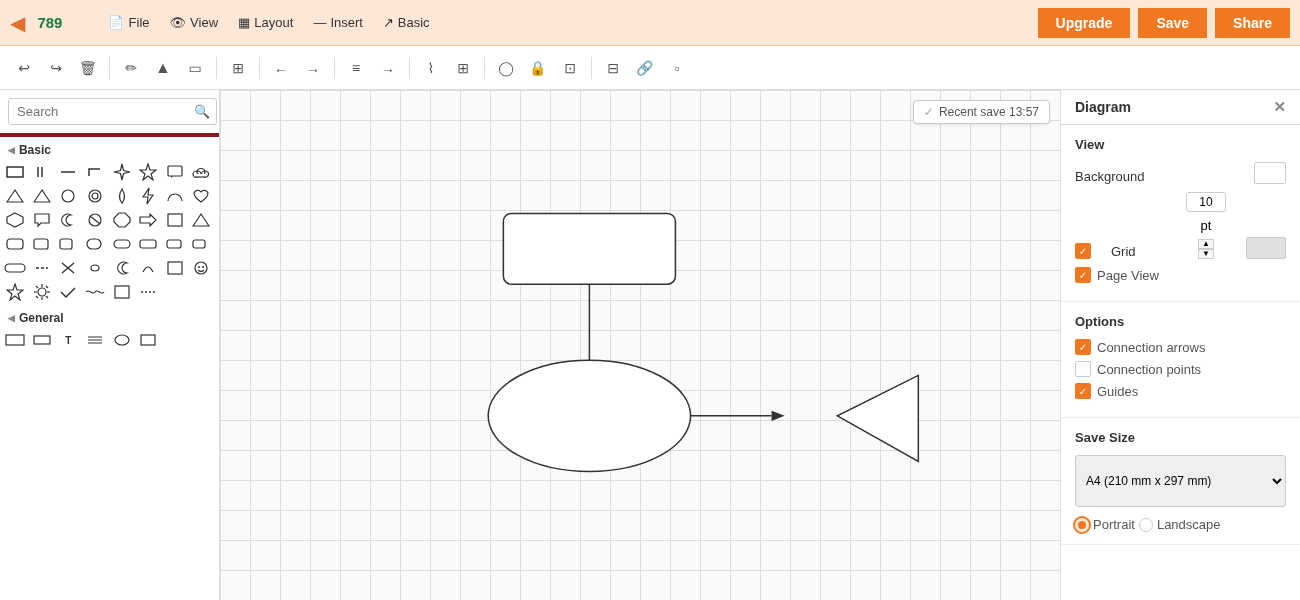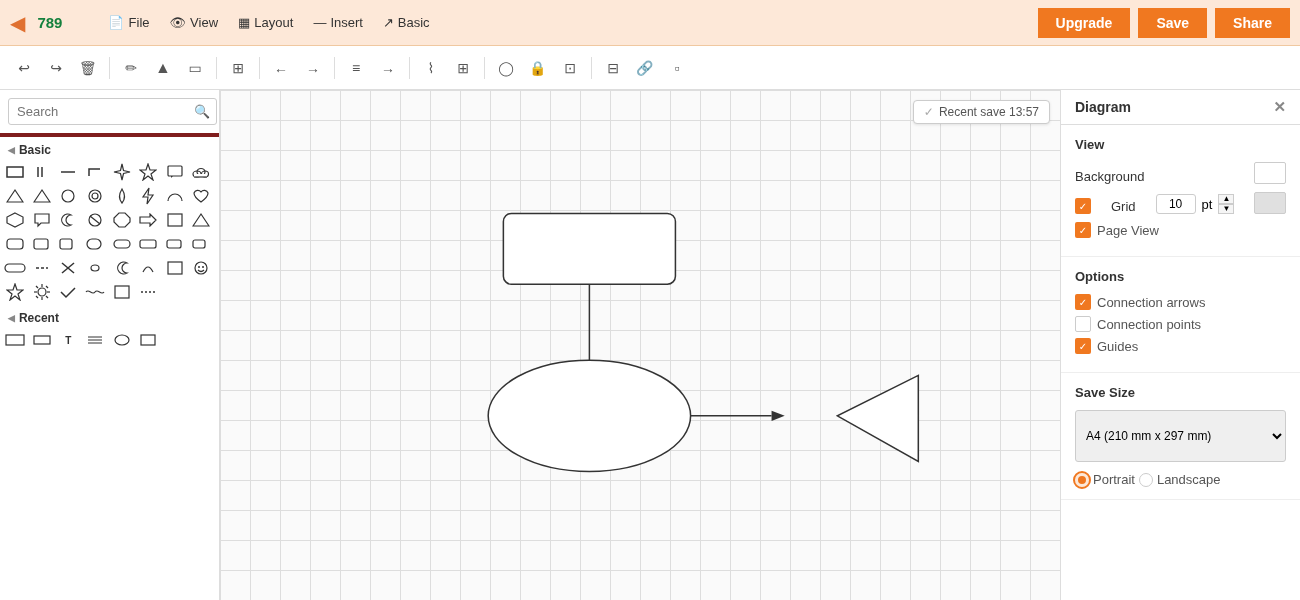--- a/index.html
+++ b/index.html
@@ -160,21 +160,21 @@
     .panel-row {
       display: flex; align-items: flex-end; gap: 20px;
       margin-bottom: 8px;
     }
     .panel-row label { font-size: 13px; color: #333; flex: 1; }
     .color-box {
       width: 32px; height: 22px;
       border: 1px solid #ccc; border-radius: 2px;
       background: #fff; cursor: pointer;
     }
-    .grid-input-row { display: flex; align-items: center; gap: 6px; }
+    .grid-input-row { display: flex; align-items: center; gap: 6px; flex-direction: column; }
     .grid-input-row input[type=text] {
       width: 40px; border: 1px solid #ccc; border-radius: 3px;
       padding: 2px 5px; font-size: 12px; text-align: center;
     }
     .stepper { display: flex; flex-direction: column; }
     .stepper button { width: 16px; height: 10px; border: 1px solid #ccc; background: #f5f5f5; cursor: pointer; font-size: 8px; line-height: 1; padding: 0; }
     .grid-color { width: 40px; height: 22px; background: #e0e0e0; border: 1px solid #ccc; border-radius: 2px; }
 
     .checkbox-row { display: flex; align-items: center; gap: 6px; margin-bottom: 6px; }
     .checkbox-orange {
@@ -543,21 +543,21 @@
               <rect x="2" y="2" width="14" height="12" fill="none" stroke="#333" stroke-width="1.2"></rect>
             </svg>
           </div>
         <div class="shape-item">
             <svg width="18" height="12">
               <line x1="2" y1="6" x2="16" y2="6" stroke="#333" stroke-width="1.5" stroke-dasharray="2,2"></line>
             </svg>
           </div>
       </div>
 
-      <div class="shape-section-title">Recent</div>
+      <div class="shape-section-title">General</div>
       <div class="shapes-grid">
         <div class="shape-item">
             <svg width="20" height="14">
               <rect x="1" y="2" width="18" height="10" fill="none" stroke="#333" stroke-width="1.2"></rect>
             </svg>
           </div>
         <div class="shape-item">
             <svg width="20" height="14">
               <rect x="2" y="3" width="16" height="8" fill="none" stroke="#333" stroke-width="1.2"></rect>
             </svg>

